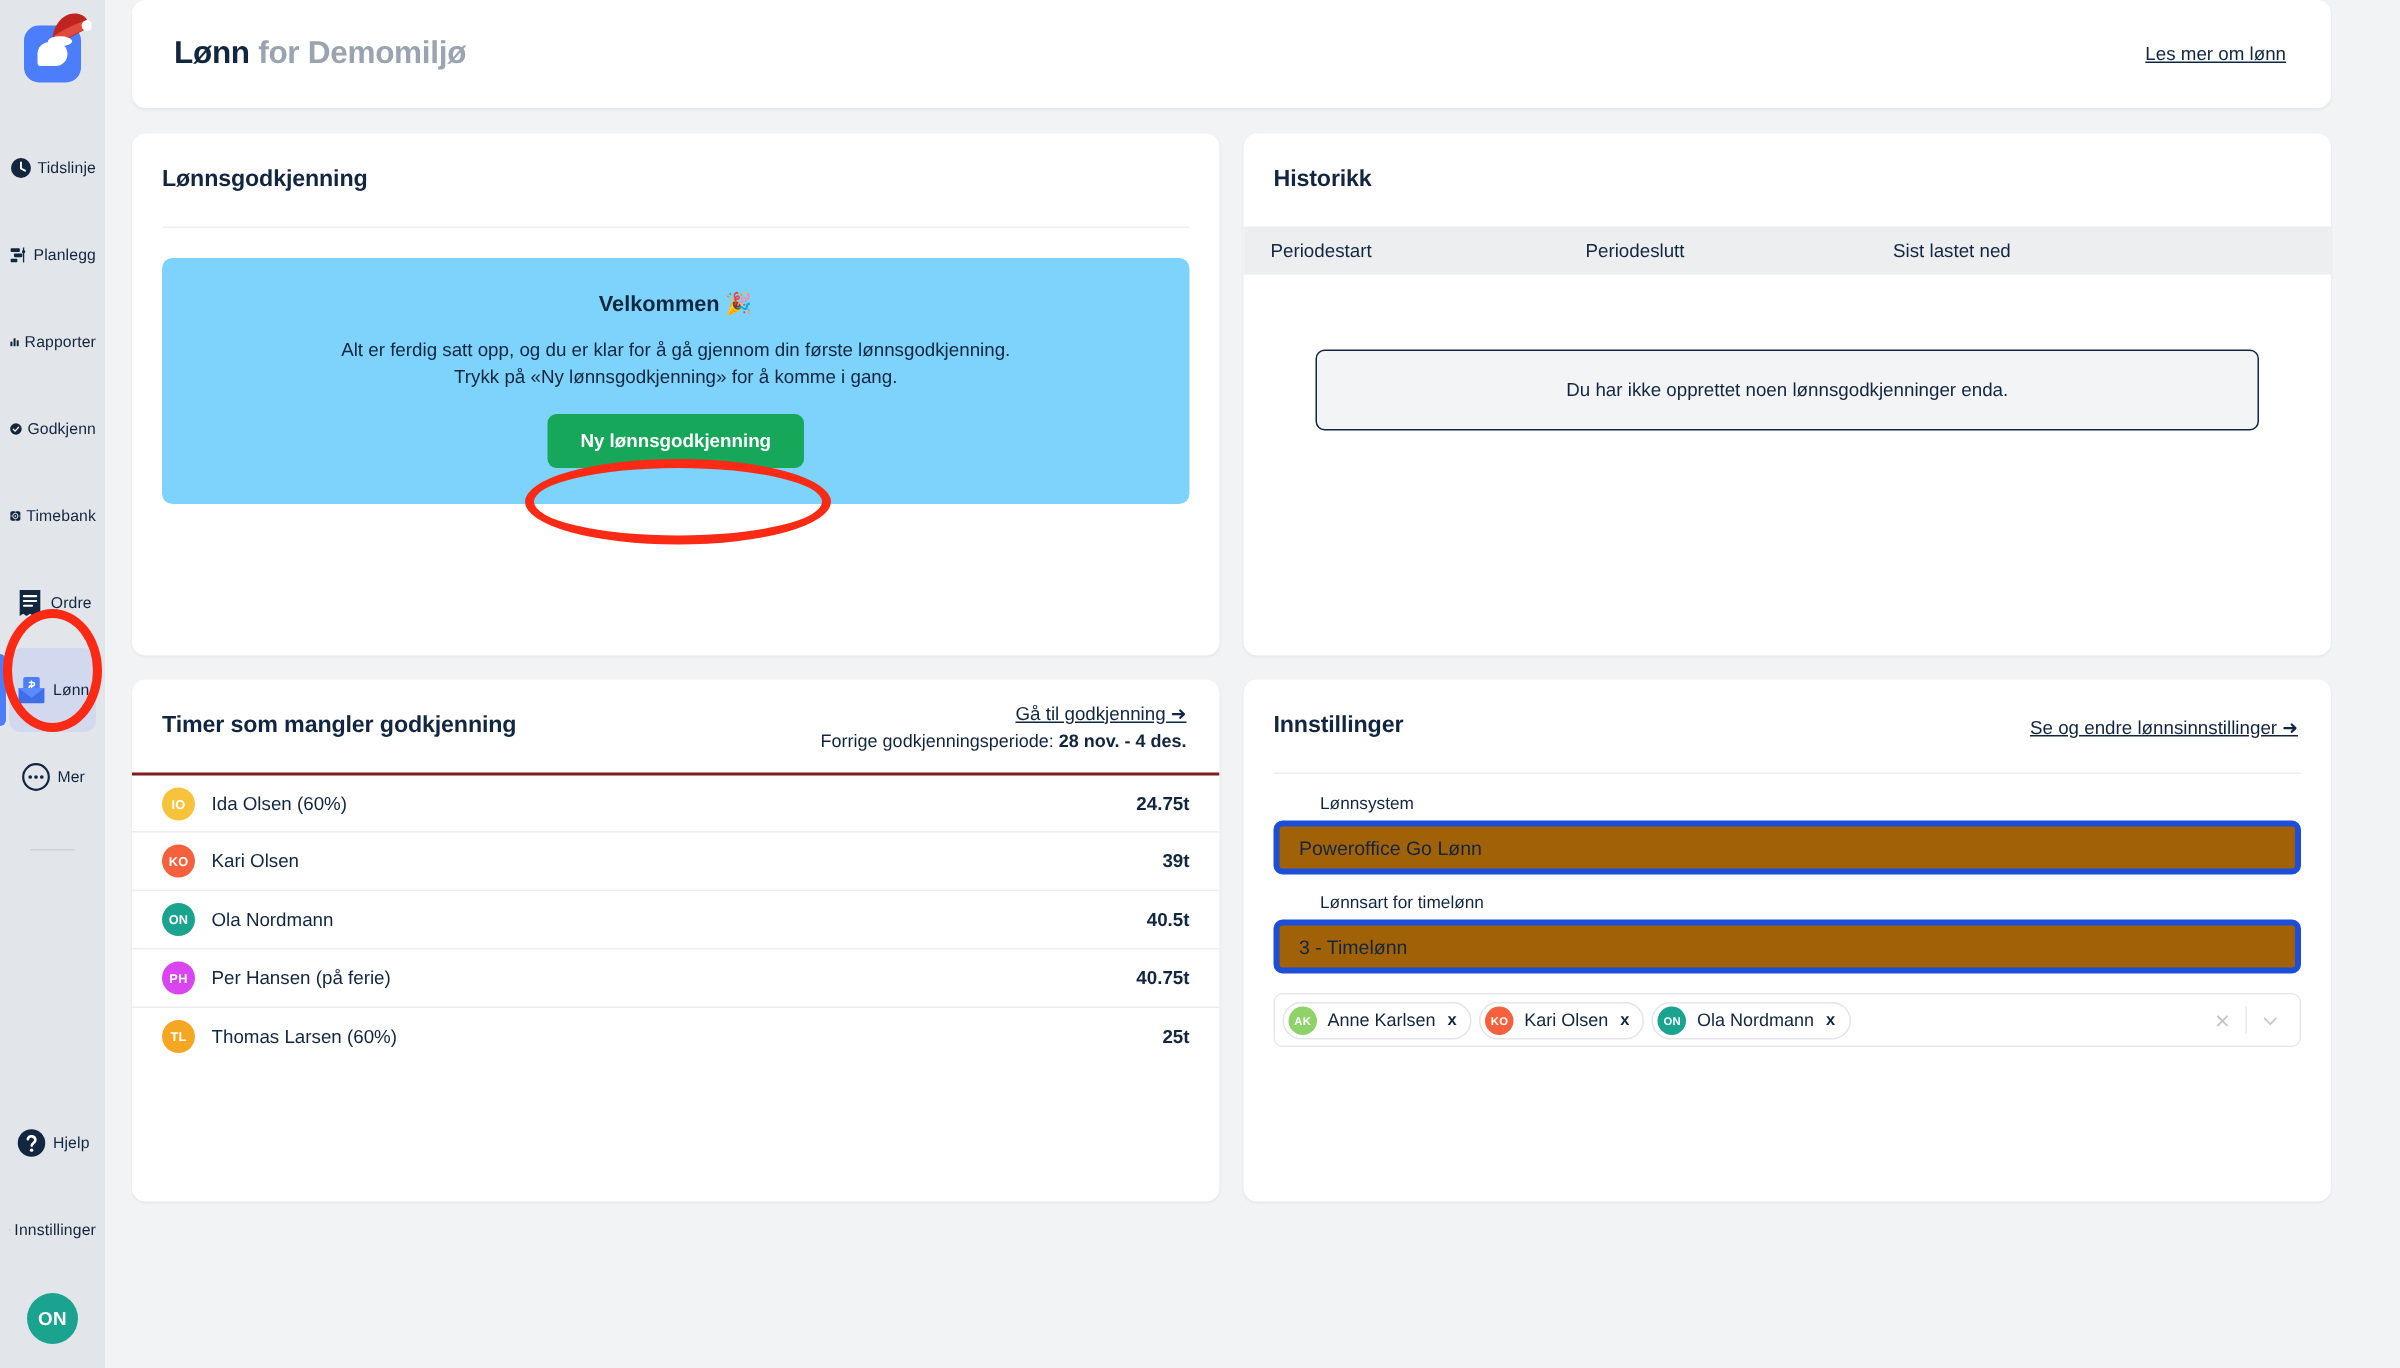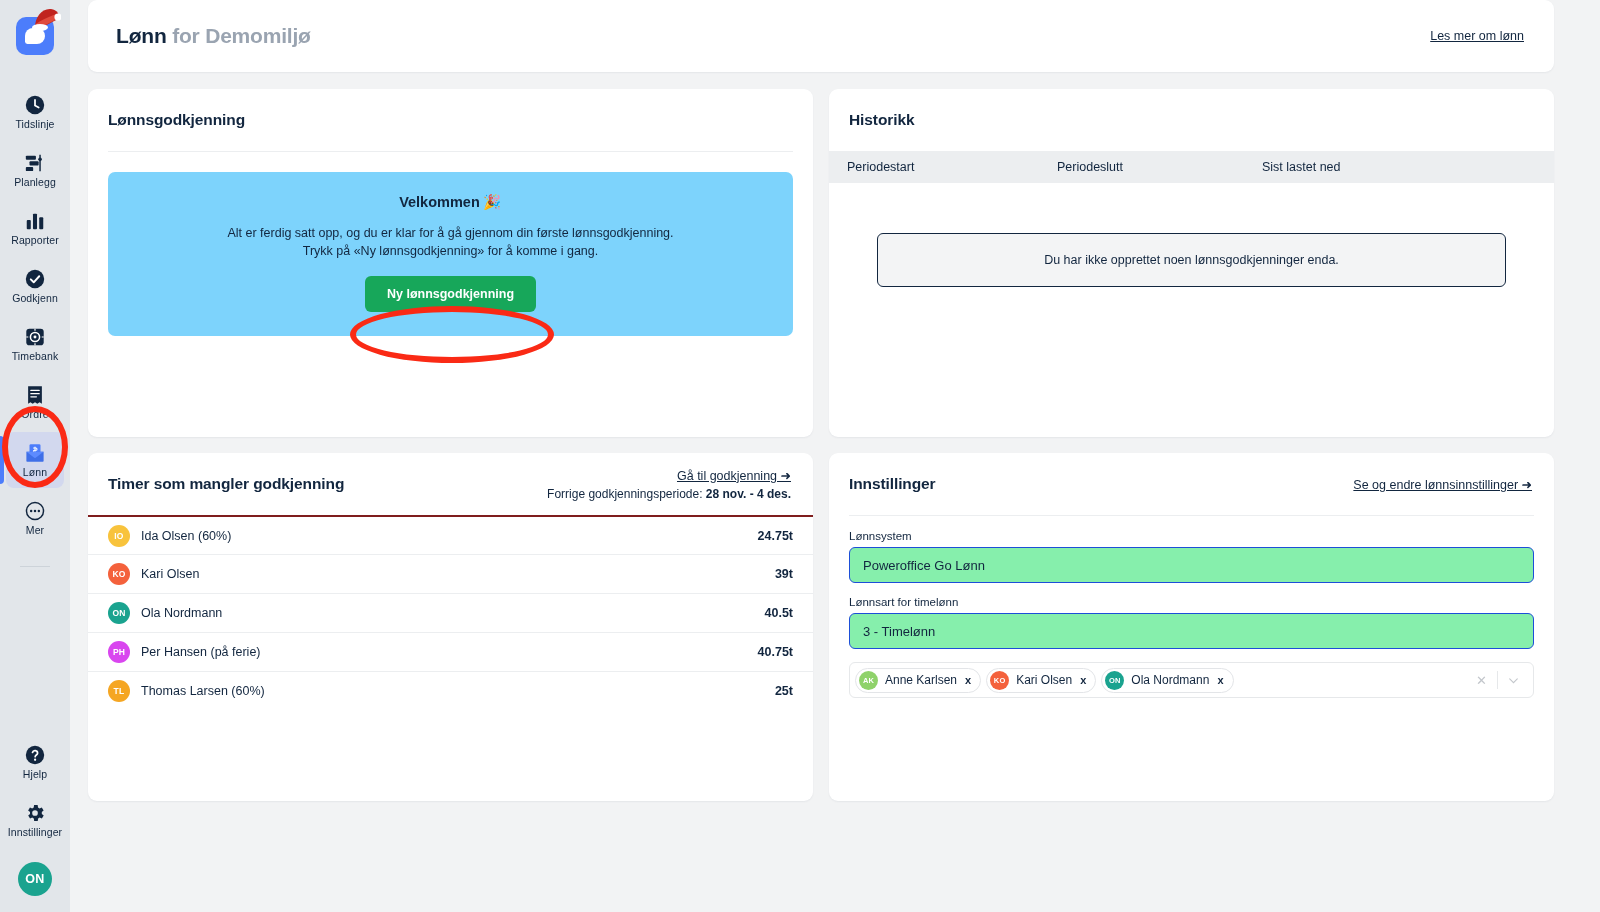--- a/index.html
+++ b/index.html
@@ -70,21 +70,21 @@
     flex-direction: column;
     align-items: center;
   }
 
   .nav-item {
     width: 58px;
     height: 56px;
     margin-bottom: 2px;
     border-radius: 8px;
     display: flex;
-    flex-direction: column;
+    flex-direction: row;
     align-items: center;
     justify-content: center;
     gap: 3px;
     cursor: pointer;
     position: relative;
   }
   .nav-item .nav-label {
     font-size: 10.5px;
     color: #12263f;
     letter-spacing: .1px;
@@ -337,24 +337,25 @@
     color: #12263f;
   }
 
   
   .settings-body { padding: 14px 20px 0; }
   .field-label {
     font-size: 11.5px;
     color: #12263f;
     margin-bottom: 5px;
     display: block;
+    margin-left: 31px;
   }
   .field-box {
-    background: #86efac;
-    border: 1px solid #1d4ed8;
+    background: #a16207;
+    border: 4px solid #1d4ed8;
     border-radius: 6px;
     height: 36px;
     display: flex;
     align-items: center;
     padding: 4px 13px;
     font-size: 13px;
     color: #12263f;
     margin-bottom: 13px;
   }
   .multiselect {

